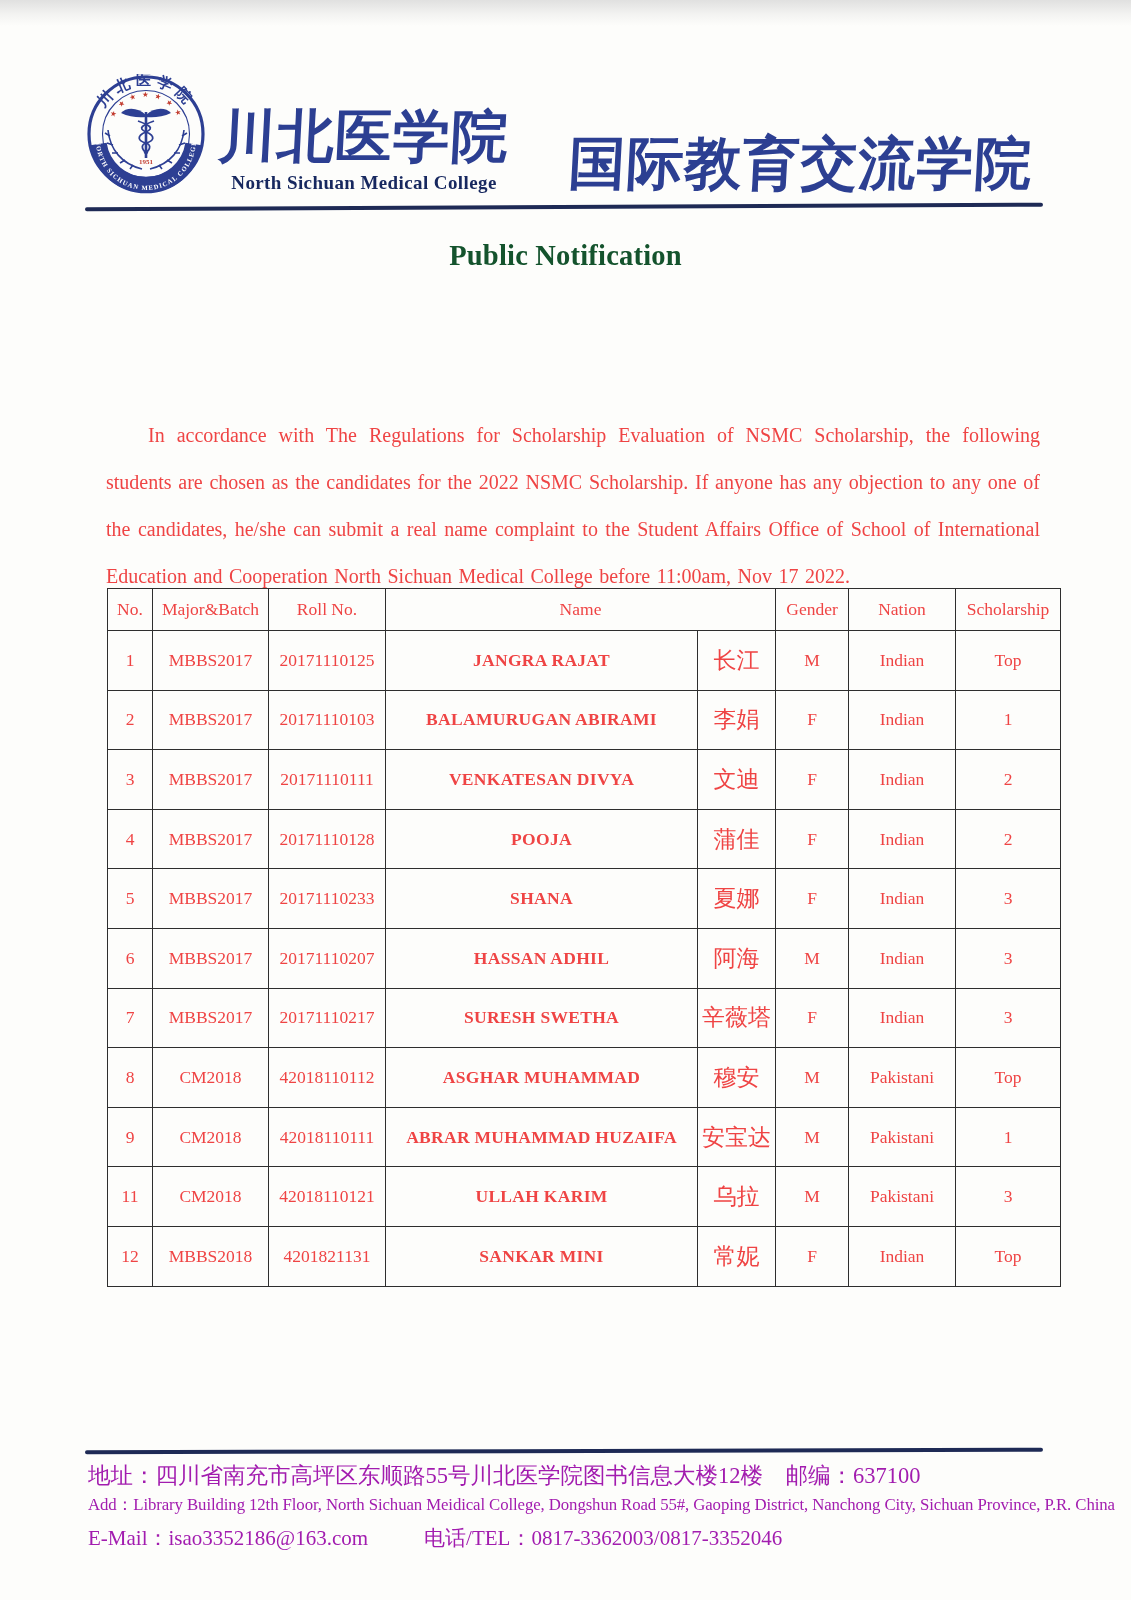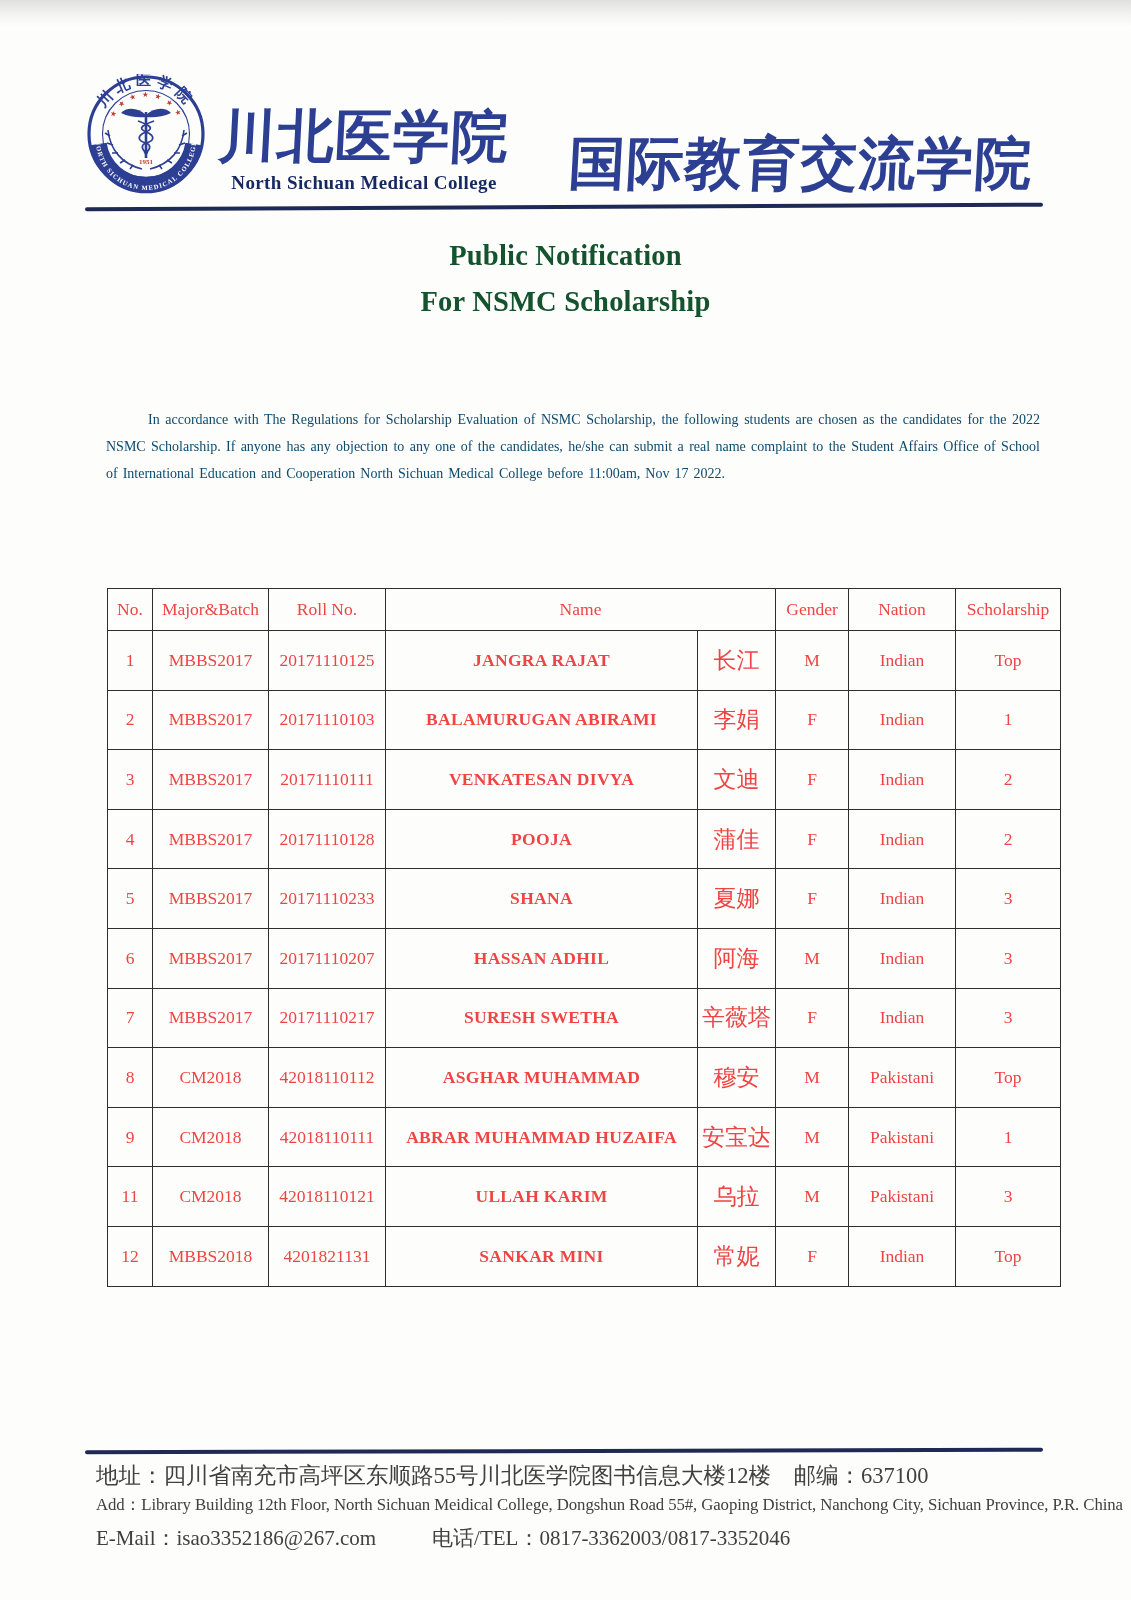--- a/index.html
+++ b/index.html
@@ -36,38 +36,38 @@
   .rule-bottom { top:1449px; transform:rotate(-0.15deg); }
   
   .title-block {
     position:absolute; top:233px; left:0; width:100%;
     text-align:center; font-weight:bold; font-size:28.5px; line-height:45.5px; color:#14532d;
     letter-spacing:0.2px;
   }
   
   .notice {
     position:absolute; top:392px; left:106px; width:934px;
-    font-size:14px; line-height:27px; text-align:justify; text-indent:42px; color:#0c4a6e;
+    font-size:20px; line-height:47px; text-align:justify; text-indent:42px; color:#ef4444;
     word-spacing:1.5px;
   }
   
   table.roster {
     position:absolute; top:588px; left:107px; width:953px;
     border-collapse:collapse; table-layout:fixed; font-size:17.5px; color:#ef4444;
   }
   table.roster th, table.roster td {
     border:1.8px solid #2e2e2e; text-align:center; vertical-align:middle;
     padding:0 4px; overflow:hidden;
   }
   table.roster th { font-weight:normal; height:41px; }
   table.roster td { height:58.6px; }
   td.c-name-en { text-align:left; padding-left:14px; letter-spacing:0.3px;font-weight:bold; }
   td.c-name-cn { font-size:23px; }
   
-  .f-line { position:absolute; left:96px; white-space:nowrap; color:#404040;text-align:right; }
+  .f-line { position:absolute; left:88px; white-space:nowrap; color:#a21caf;text-align:right; }
   .f-cn   { top:1460px; font-size:22.5px; }
   .f-en   { top:1493px; font-size:16.8px; letter-spacing:-0.1px; }
   .f-mail { top:1524px; font-size:21px; }
   .f-mail .gap { display:inline-block; width:56px; }
 </style>
 </head>
 <body>
 
 <div class="page">
 
@@ -118,21 +118,20 @@
 
     <div class="inst inst-2">
       <div class="cn-cal">国际教育交流学院</div>
     </div>
   </div>
 
   <div class="rule rule-top"></div>
 
   <div class="title-block">
     <div>Public Notification</div>
-    <div>For NSMC Scholarship</div>
   </div>
 
   <p class="notice">In accordance with The Regulations for Scholarship Evaluation of NSMC Scholarship, the following students are chosen as the candidates for the 2022 NSMC Scholarship. If anyone has any objection to any one of the candidates, he/she can submit a real name complaint to the Student Affairs Office of School of International Education and Cooperation North Sichuan Medical College before 11:00am, Nov 17 2022.</p>
 
   <table class="roster">
     <colgroup>
       <col style="width:45px">
         <col style="width:116px">
         <col style="width:117px">
       <col style="width:312px">
@@ -266,16 +265,16 @@
       </tbody>
   </table>
 
   <div class="rule rule-bottom"></div>
 
   <div class="f-line f-cn">地址：四川省南充市高坪区东顺路55号川北医学院图书信息大楼12楼　邮编：637100</div>
 
   <div class="f-line f-en">Add：Library Building 12th Floor, North Sichuan Meidical College, Dongshun Road 55#, Gaoping District, Nanchong City, Sichuan Province, P.R. China</div>
 
   <div class="f-line f-mail">
-    <span>E-Mail：isao3352186@267.com</span><span class="gap"></span><span>电话/TEL：0817-3362003/0817-3352046</span>
+    <span>E-Mail：isao3352186@163.com</span><span class="gap"></span><span>电话/TEL：0817-3362003/0817-3352046</span>
   </div>
 
 </div>
 
 </body></html>

